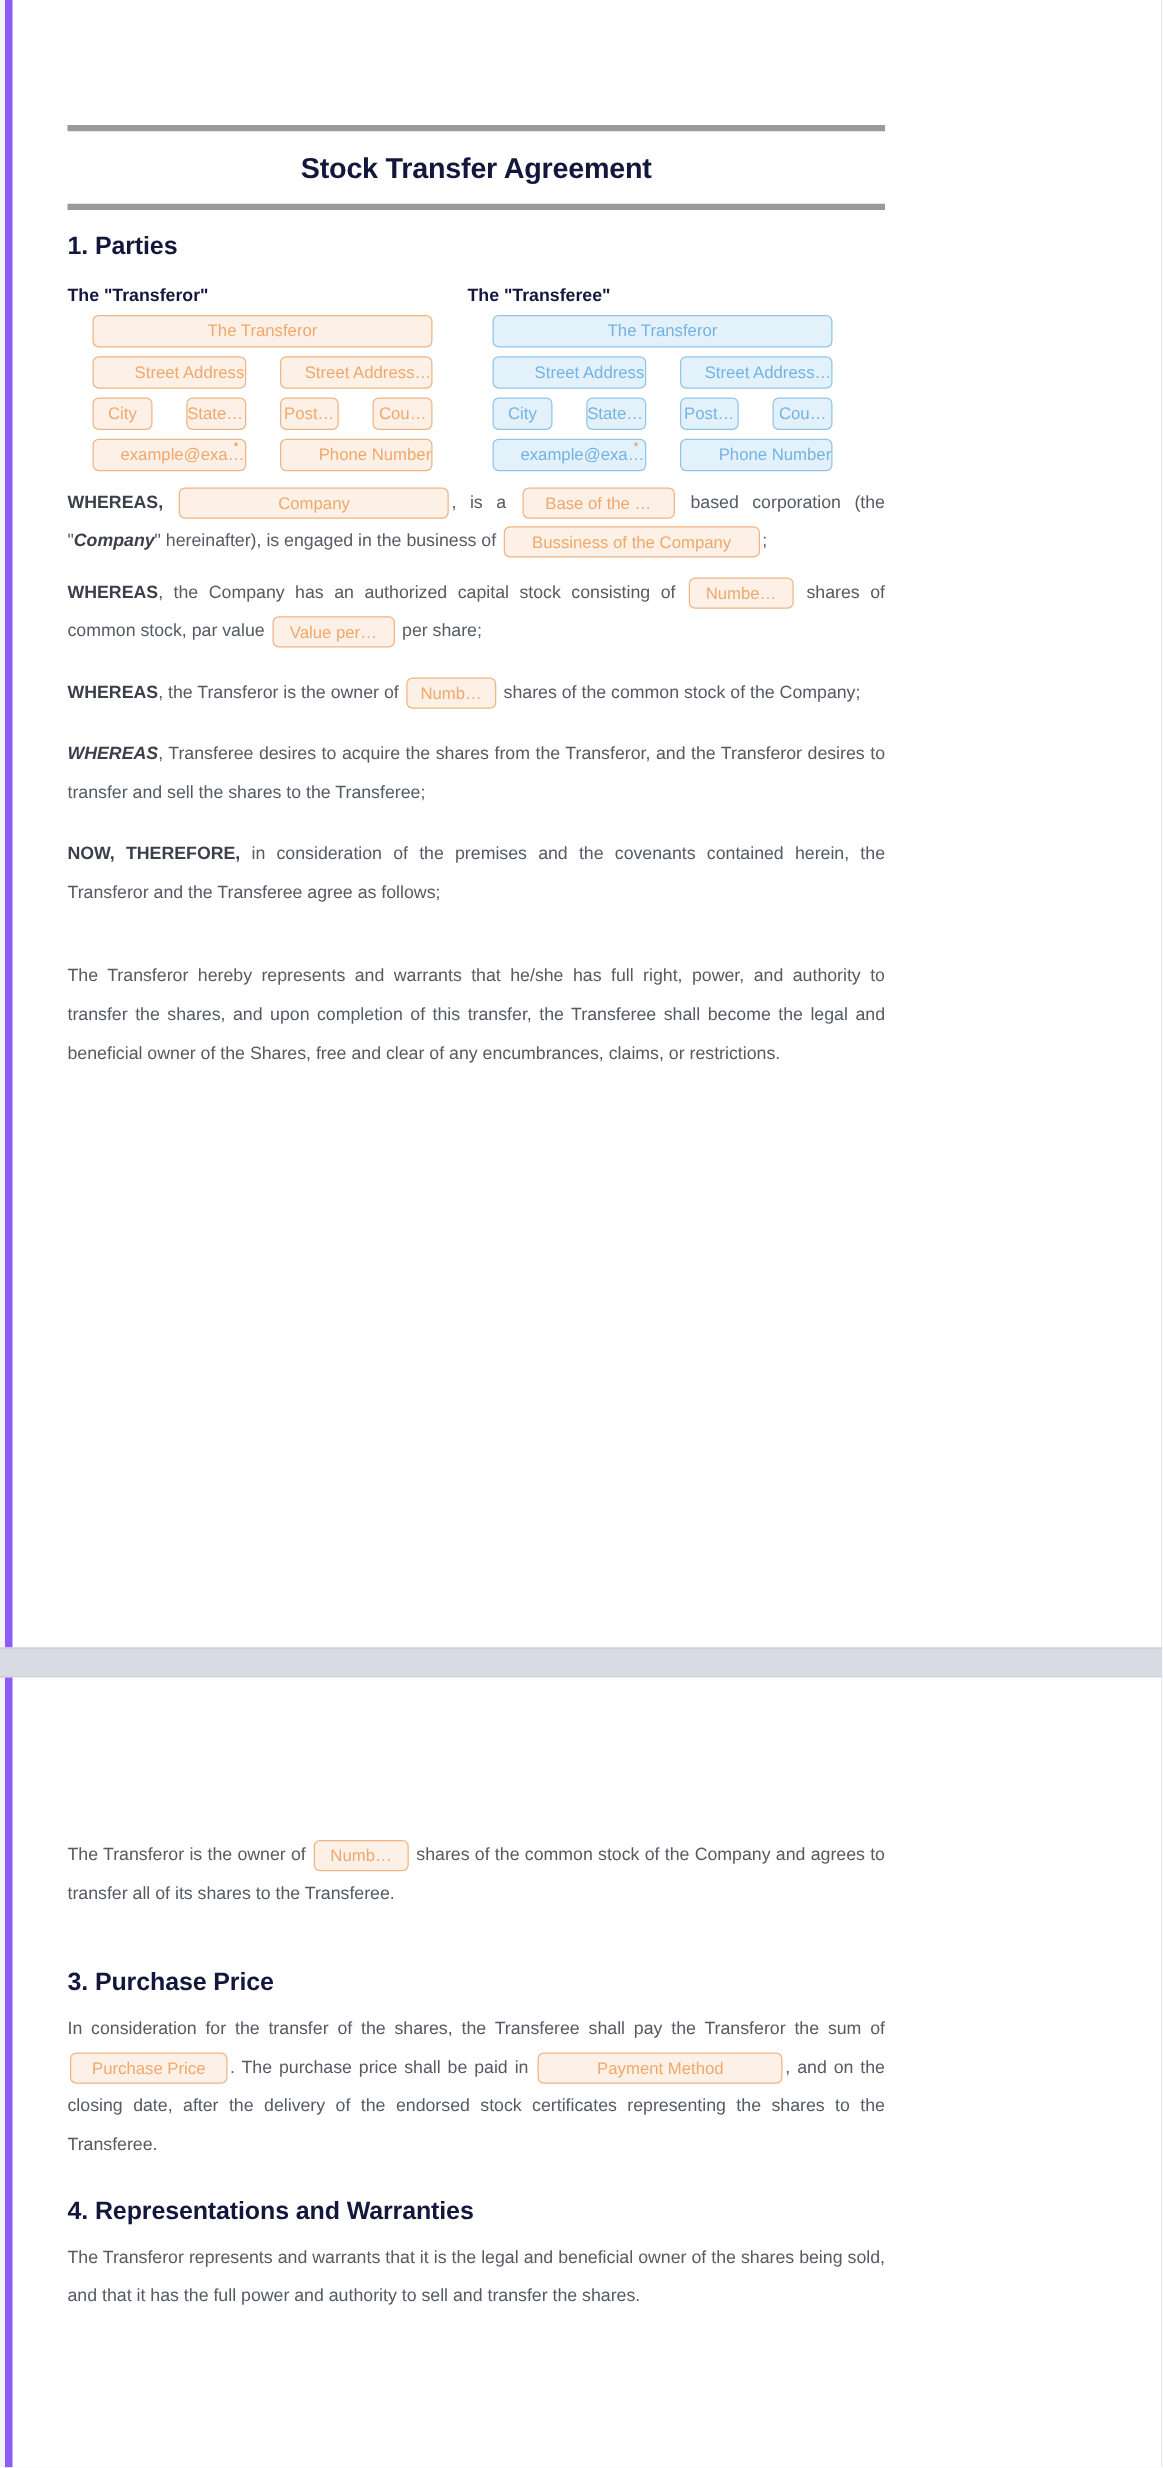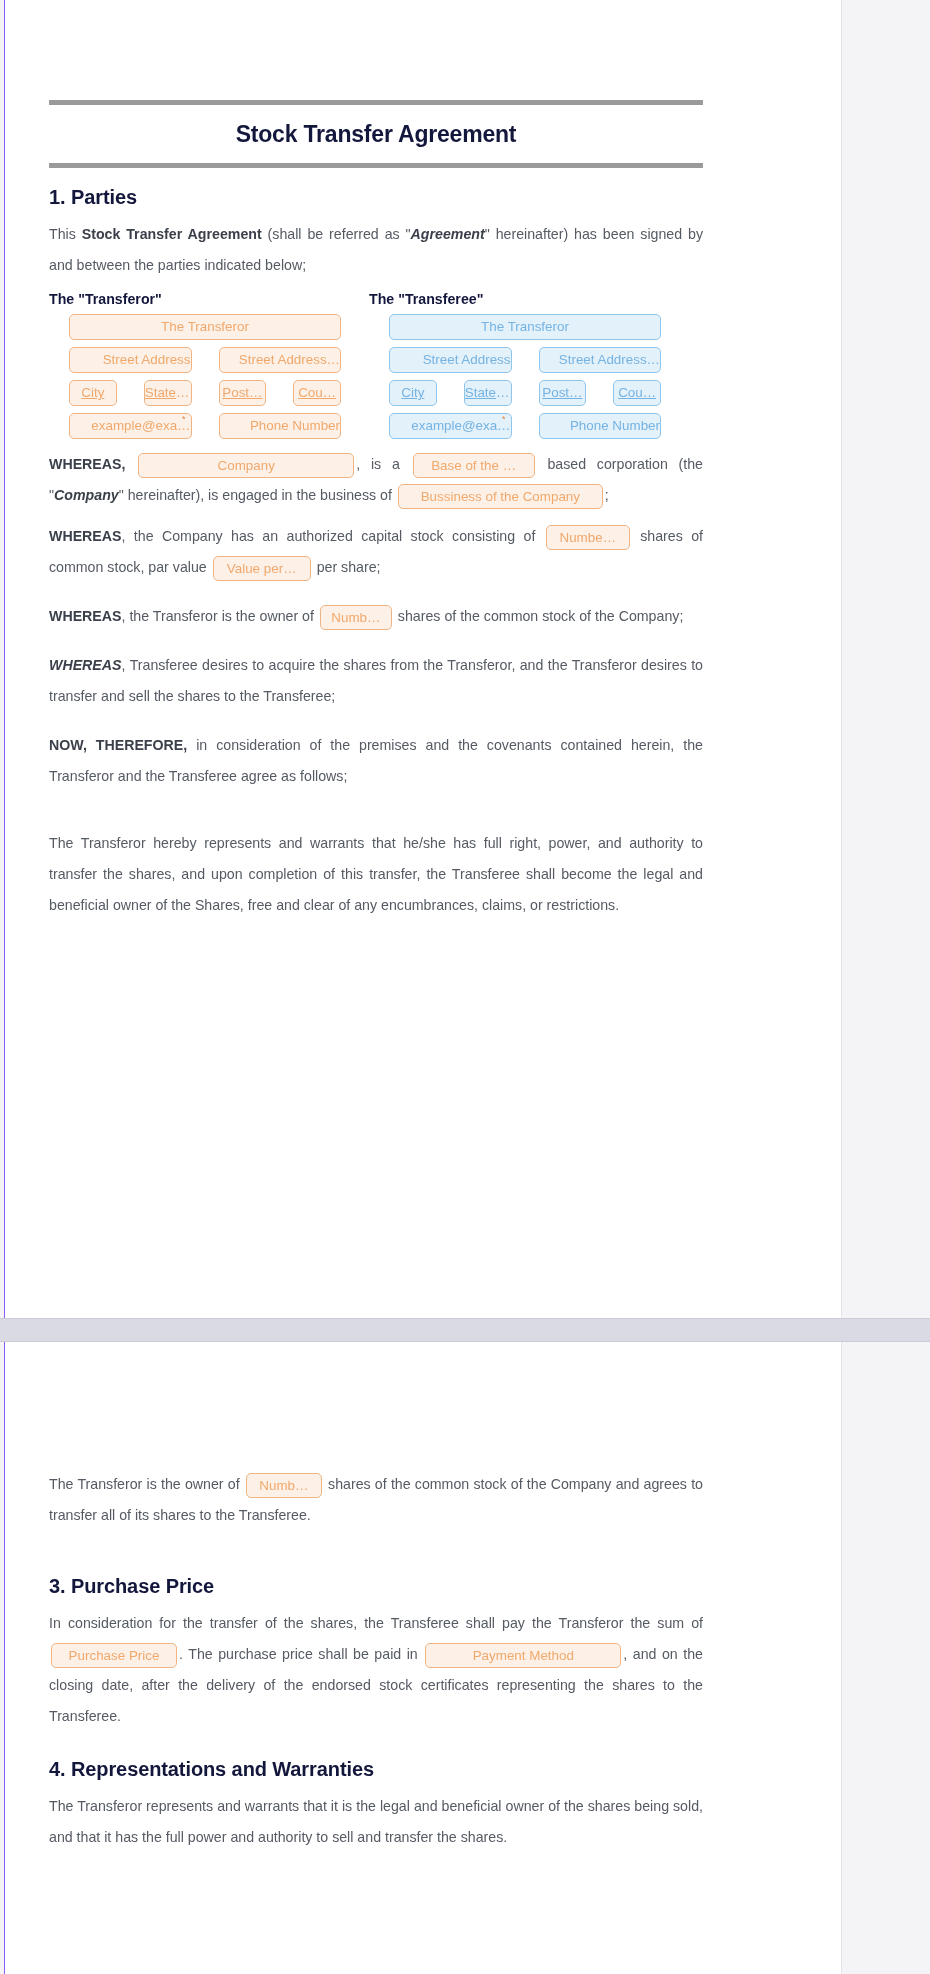--- a/index.html
+++ b/index.html
@@ -15,23 +15,23 @@
     width: 930px;
     height: 1974px;
     background: #f4f4f6;
     overflow: hidden;
   }
 
   
   .page {
     position: absolute;
     left: 4px;
-    width: 838px;
+    width: 926px;
     background: #ffffff;
-    border-left: 1px solid #8b5cf6;
+    border-left: 6px solid #8b5cf6;
     border-right: 1px solid #e3e3ea;
     padding-left: 15px;
   }
   .page-one { top: 0; height: 1318px; }
   .page-two { top: 1342px; height: 632px; }
 
   .page-break {
     position: absolute;
     left: 0;
     top: 1318px;
@@ -135,21 +135,21 @@
     gap: 28px;
   }
   .party-col { width: 292px; }
   .field-row {
     display: flex;
     gap: 7px;
     margin-top: 7px;
   }
   .f-full { width: 100%; }
   .f-half { width: calc(50% - 3.5px); text-align: right; }
-  .f-quarter { width: calc(25% - 5.25px); text-decoration: underline; }
+  .f-quarter { width: calc(25% - 5.25px); }
 
   .spacer-sm { height: 10px; }
   .spacer-md { height: 18px; }
   .spacer-lg { height: 26px; }
 </style>
 </head>
 <body>
 
 <div class="viewport">
 
@@ -159,23 +159,20 @@
       <div class="title-rule"></div>
       <div class="doc-title">Stock Transfer Agreement</div>
       <div class="title-rule"></div>
 
       <div class="spacer-md"></div>
 
       <h2 class="section-heading">1. Parties</h2>
 
       <div class="spacer-sm"></div>
 
-      <p class="body-text">
-        <span>This </span><span class="b">Stock Transfer Agreement</span><span> (shall be referred as "</span><span class="bi">Agreement</span><span>" hereinafter) has been signed by and between the parties indicated below;</span>
-      </p>
 
       <div class="spacer-sm"></div>
 
       <div class="parties-row">
 
         <div class="party-col">
           <div class="party-label">The "Transferor"</div>
 
           <div class="field-row">
             <div class="field orange f-full">The Transferor</div>

